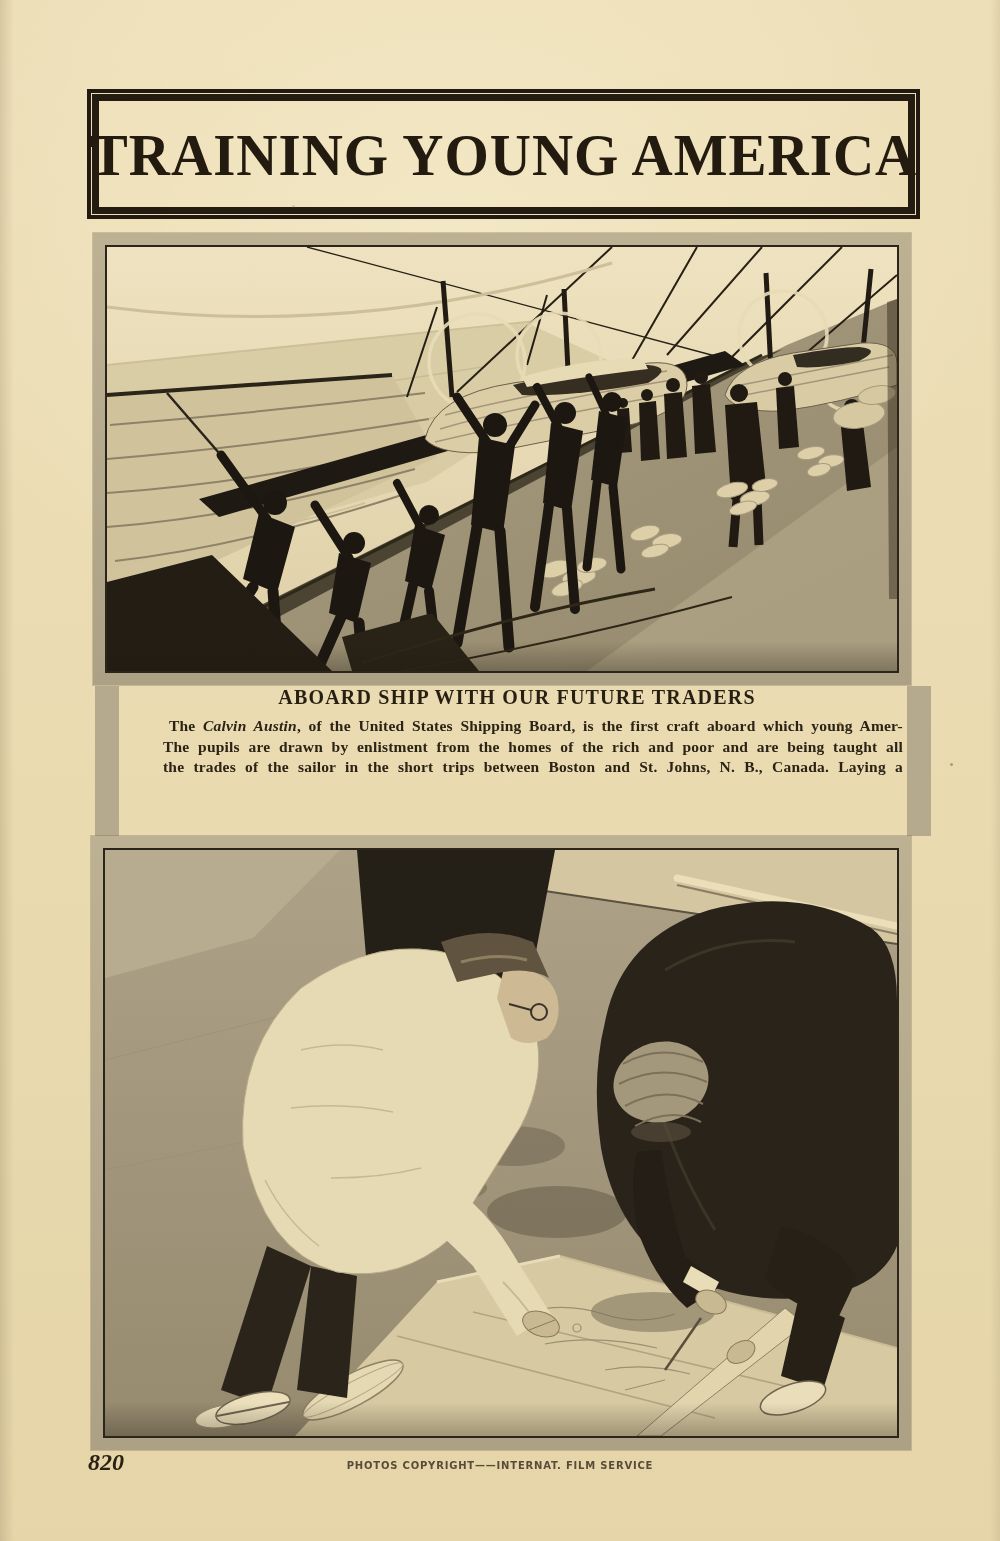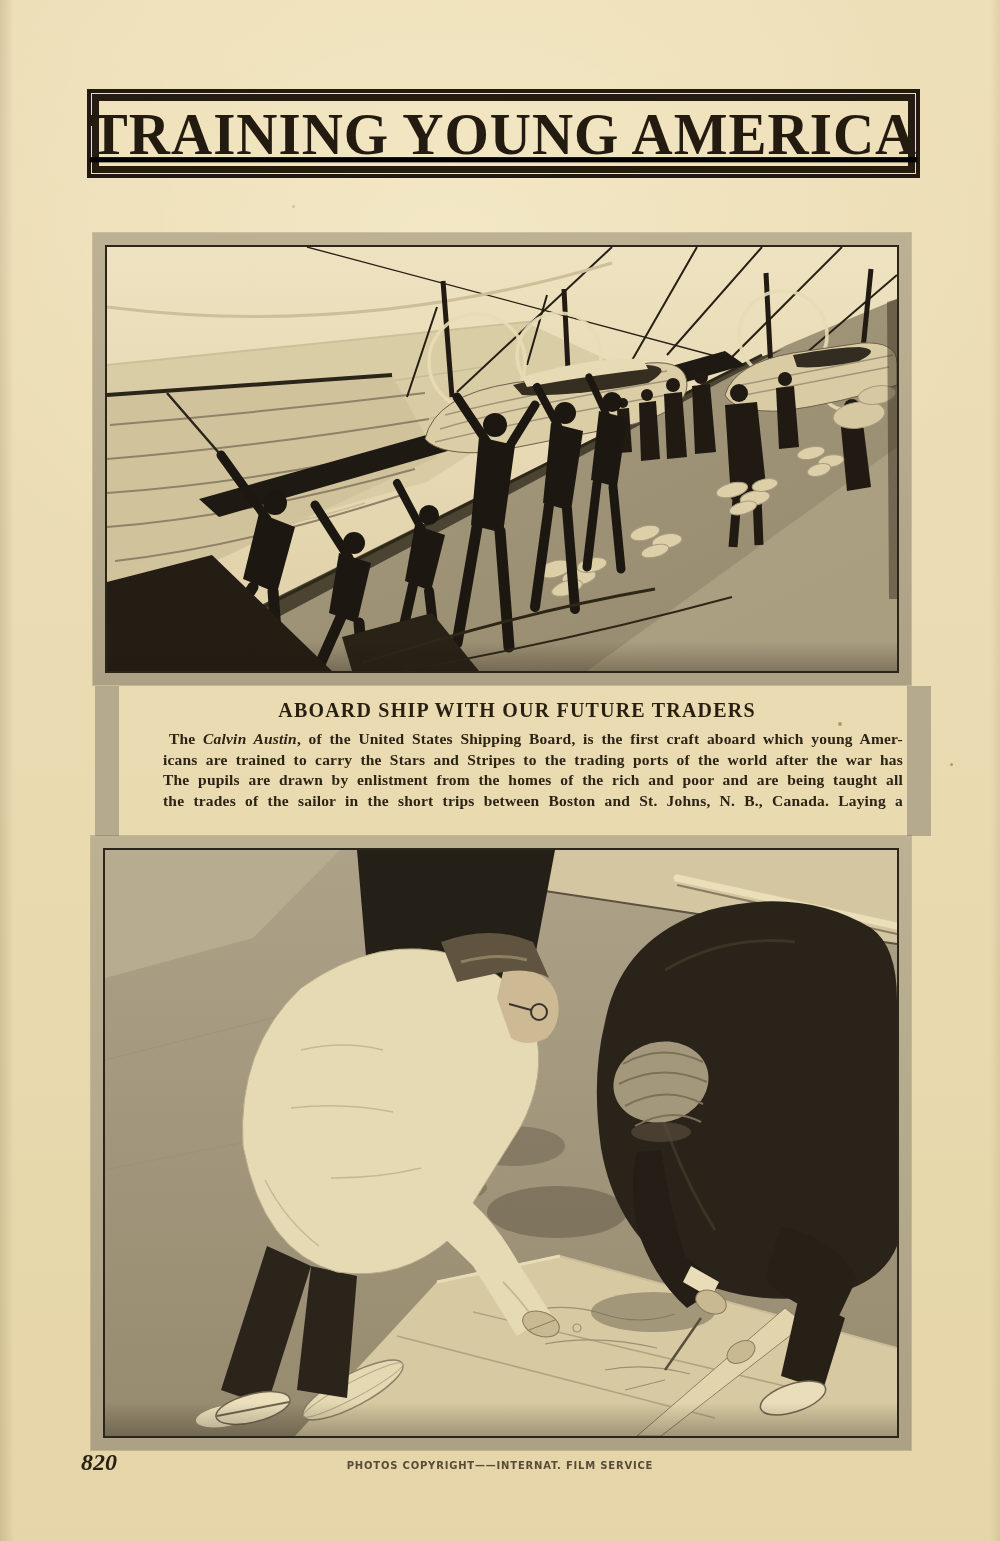--- a/index.html
+++ b/index.html
@@ -7,24 +7,23 @@
     position:relative;width:1000px;height:1541px;overflow:hidden;
     font-family:"Liberation Serif",serif;
     background:
       radial-gradient(ellipse 900px 700px at 45% 16%, rgba(255,248,222,.38), rgba(255,248,222,0) 62%),
       linear-gradient(90deg, rgba(120,98,66,.20) 0, rgba(120,98,66,0) 14px),
       linear-gradient(270deg, rgba(120,98,66,.12) 0, rgba(120,98,66,0) 10px),
       linear-gradient(180deg,#eddfb8 0%,#e9dab0 55%,#e5d5a8 100%);
   }
   
   .title-box{
-    position:absolute;left:87px;top:89px;width:833px;height:89px;
+    position:absolute;left:87px;top:89px;width:833px;height:130px;
     box-sizing:border-box;border:4px solid #221a10;padding:1px;
     background:transparent;
-    text-decoration:underline;
   }
   .title-box-inner{
     width:100%;height:100%;box-sizing:border-box;border:7px solid #241c11;
     display:flex;align-items:center;justify-content:center;
   }
   .page-title{
     margin:0;font-weight:bold;font-size:57px;line-height:1;
     letter-spacing:1px;color:#241b10;white-space:nowrap;
     transform:scaleY(1.05);
   }
@@ -38,35 +37,35 @@
   .photo-frame.bottom{left:91px;top:836px;width:820px;height:614px;}
   .photo-inner{
     position:relative;width:100%;height:100%;box-sizing:border-box;
     border:2px solid #2c251a;background:#e5d8b2;overflow:hidden;
   }
   .photo-inner svg{display:block;width:100%;height:100%;}
   
   .caption-box{
     position:absolute;left:95px;top:686px;width:836px;height:150px;
     box-sizing:border-box;border-left:24px solid #b5aa8d;border-right:24px solid #b5aa8d;
-    padding:13px 4px 0 12px;
+    padding:0 4px 0 12px;
   }
   .caption-heading{
     margin:0 0 7px 0;text-align:center;font-weight:bold;font-size:20px;
     letter-spacing:1.2px;color:#27200f;color:#271f12;
   }
   .cap-line{
     font-weight:bold;font-size:15.5px;line-height:1.33;letter-spacing:.2px;
     color:#2b2316;text-align:justify;text-align-last:justify;white-space:nowrap;margin-left:32px;
   }
   .cap-line .it{font-style:italic;}
   .cap-line.first{padding-left:6px;}
   
   .page-number{
-    position:absolute;left:81px;top:1449px;
+    position:absolute;left:88px;top:1449px;
     font-style:italic;font-weight:bold;font-size:24px;color:#2a2115;
   }
   .photo-credit{
     position:absolute;left:0;right:0;top:1460px;text-align:center;
     font-family:"DejaVu Sans",sans-serif;font-weight:bold;font-size:10px;
     letter-spacing:.8px;color:#584c39;
   }
   .speck{position:absolute;border-radius:50%;background:rgba(140,100,40,.55);}
 </style>
 </head>
@@ -233,21 +232,20 @@
           <polygon points="780,55 790,52 790,352 782,352" fill="#2d2416" opacity=".45"></polygon>
           <rect x="0" y="394" width="790" height="30" fill="url(#vigT)"></rect>
         </g>
       </svg>
     </div>
   </div>
 
   <div class="caption-box">
     <p class="caption-heading">ABOARD SHIP WITH OUR FUTURE TRADERS</p>
     <div class="cap-line first"><span>The </span><span class="it">Calvin Austin</span><span>, of the United States Shipping Board, is the first craft aboard which young Amer-</span></div>
-    <div class="cap-line">icans are trained to carry the Stars and Stripes to the trading ports of the world after the war has</div>
     <div class="cap-line">The pupils are drawn by enlistment from the homes of the rich and poor and are being taught all</div>
     <div class="cap-line">the trades of the sailor in the short trips between Boston and St. Johns, N. B., Canada.  Laying a</div>
   </div>
 
   <div class="photo-frame bottom">
     <div class="photo-inner">
       <svg viewBox="0 0 792 586" preserveAspectRatio="none">
         <defs>
           <linearGradient id="deckB" x1="0" y1="0" x2="0" y2="1">
             <stop offset="0" stop-color="#ada288"></stop>

